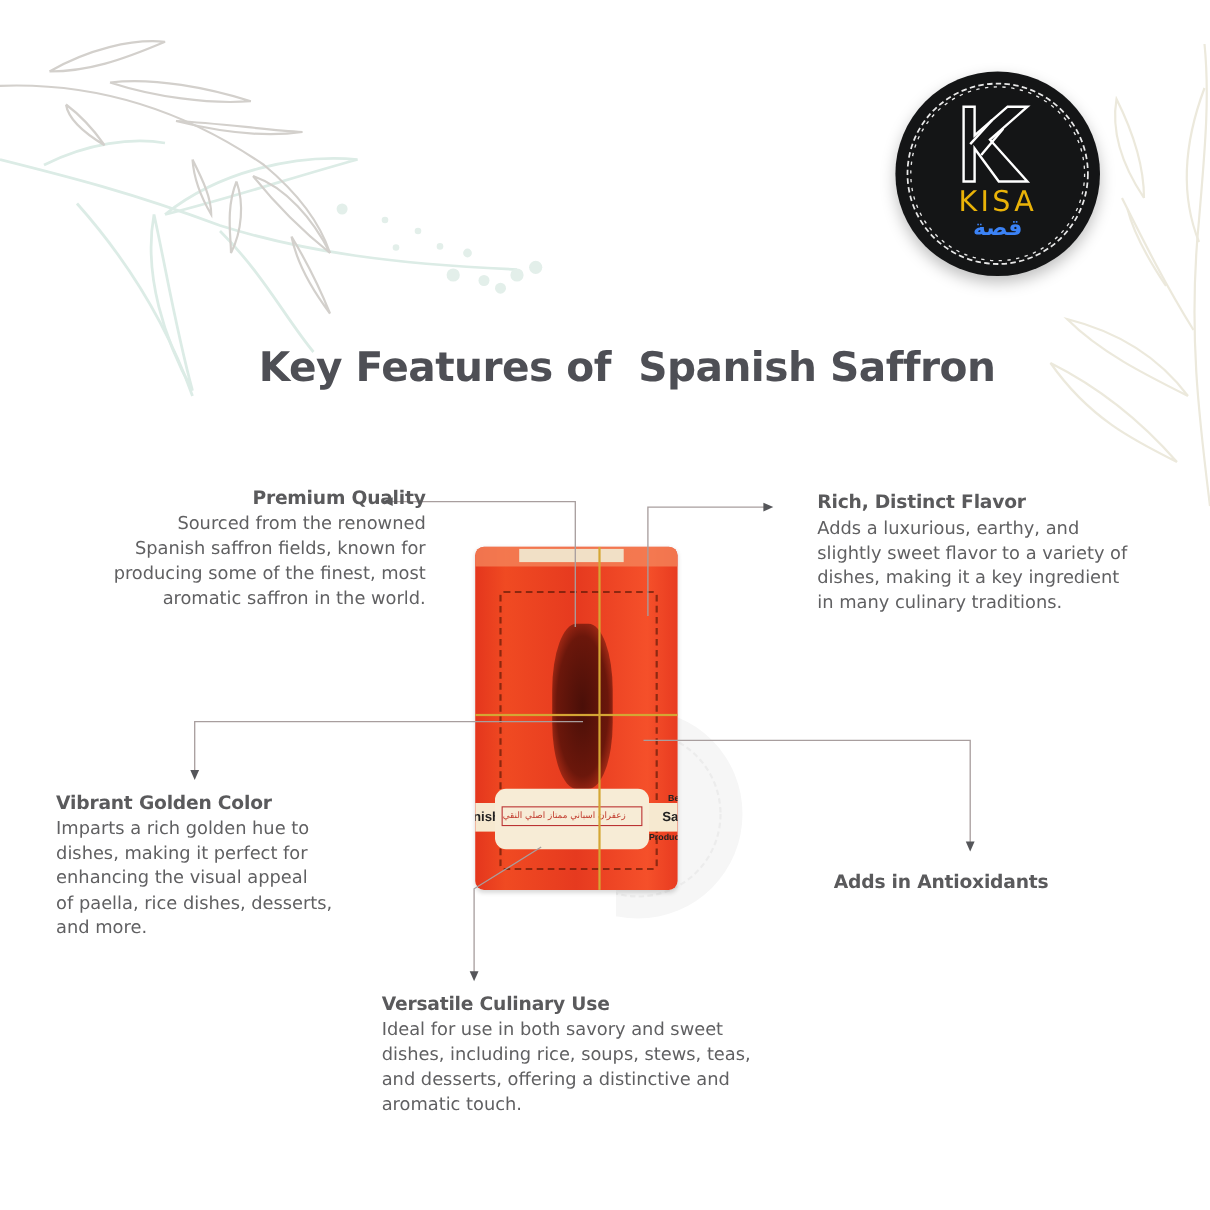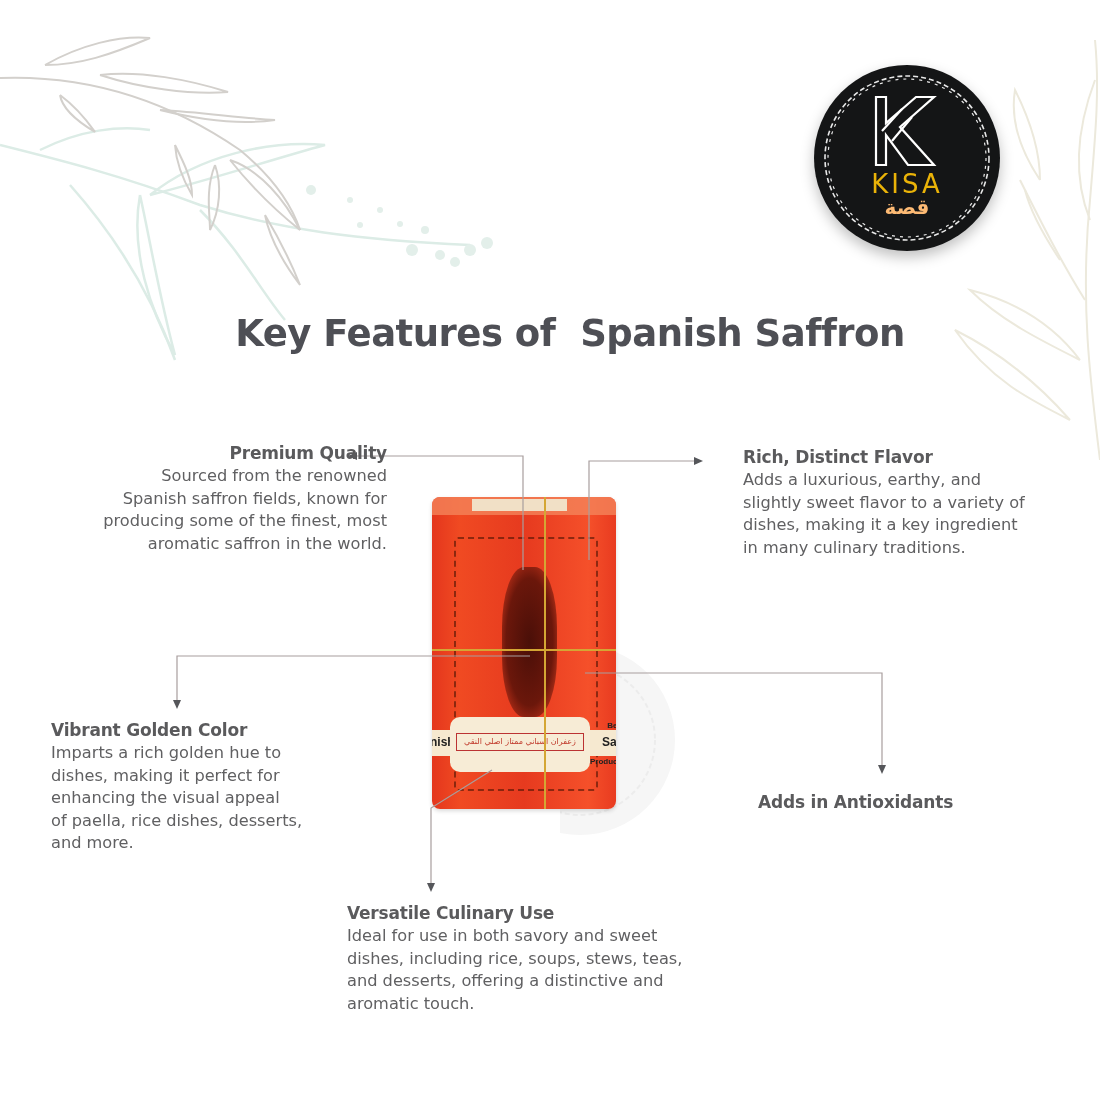--- a/index.html
+++ b/index.html
@@ -9,33 +9,33 @@
   .bg-svg { position:absolute; left:0; top:0; }
   .title { position:absolute; left:0; width:1100px; top:312px; text-align:center;
            font-size:37px; font-weight:bold; color:#4e4f55; letter-spacing:-0.5px; white-space:pre;padding-left:20px; }
   .feat { position:absolute; }
   .feat h3 { margin:0 0 2px 0; font-size:17px; font-weight:bold; color:#5a5a5c; letter-spacing:-0.2px; }
   .feat p { margin:0; font-size:16.2px; line-height:22.5px; color:#606062; font-weight:normal; white-space:pre-line; }
   .logo { position:absolute; left:814px; top:65px; width:186px; height:186px; border-radius:50%;
           background:#141516; box-shadow:0 6px 14px rgba(0,0,0,0.25); }
   .logo-text { position:absolute; left:0; width:186px; top:104px; text-align:center; color:#eab308;
                font-size:26px; letter-spacing:3px; font-family:"DejaVu Sans", sans-serif; }
-  .logo-ar { position:absolute; left:0; width:186px; top:130px; text-align:center; color:#fdba74; font-size:20px; font-weight:bold; }
+  .logo-ar { position:absolute; left:0; width:186px; top:130px; text-align:center; color:#3b82f6; font-size:20px; font-weight:bold; }
   .box { position:absolute; left:432px; top:497px; width:184px; height:312px; border-radius:8px;
          background:linear-gradient(90deg,#e4361d 0%,#f04a22 15%,#e63a1f 50%,#f5502a 85%,#e83b20 100%);
          box-shadow:0 2px 4px rgba(0,0,0,0.15); overflow:hidden; }
   .box-top { position:absolute; left:0; top:0; width:184px; height:18px; background:#f4835a; opacity:.8; }
   .box-cap { position:absolute; left:40px; top:2px; width:95px; height:12px; background:#f1e0c6; }
   .box-frame { position:absolute; left:22px; top:40px; width:140px; height:250px; border:2px dashed rgba(60,15,0,0.55); border-radius:4px; }
   .saffron { position:absolute; left:70px; top:70px; width:55px; height:150px; border-radius:40%;
              background:radial-gradient(ellipse at center,#4a0f08 0%,#6b170b 60%,rgba(120,25,10,0) 100%); }
   .band { position:absolute; left:0; top:233px; width:184px; height:26px; background:#f6e9d0; }
   .label-plate { position:absolute; left:18px; top:220px; width:140px; height:55px; background:#f7ecd6; border-radius:10px; }
   .lbl-t { position:absolute; left:0; width:156px; text-align:right; font-size:8px; font-weight:bold; color:#222; font-family:"Liberation Sans", sans-serif;margin-left:48px; }
-  .lbl-ar { position:absolute; left:6px; top:16px; width:126px; height:16px; border:1px solid #b33; font-size:8px; color:#c0392b; text-align:center; line-height:16px; }
+  .lbl-ar { position:absolute; left:6px; top:16px; width:126px; height:16px; border:1px solid #b33; font-size:8px; color:#c0392b; text-align:left; line-height:16px; }
   .band-l { position:absolute; left:-2px; top:238px; font-size:12px; font-weight:bold; color:#222; font-family:"Liberation Sans", sans-serif; }
   .band-r { position:absolute; left:170px; top:238px; font-size:12px; font-weight:bold; color:#222; font-family:"Liberation Sans", sans-serif; white-space:nowrap; }
   .twine { position:absolute; background:#d4a634; }
 </style>
 </head>
 <body>
 
 <svg class="bg-svg" width="1100" height="1100" viewBox="0 0 1100 1100">
 
   <g fill="none" stroke="#dcece6" stroke-width="2.5">

